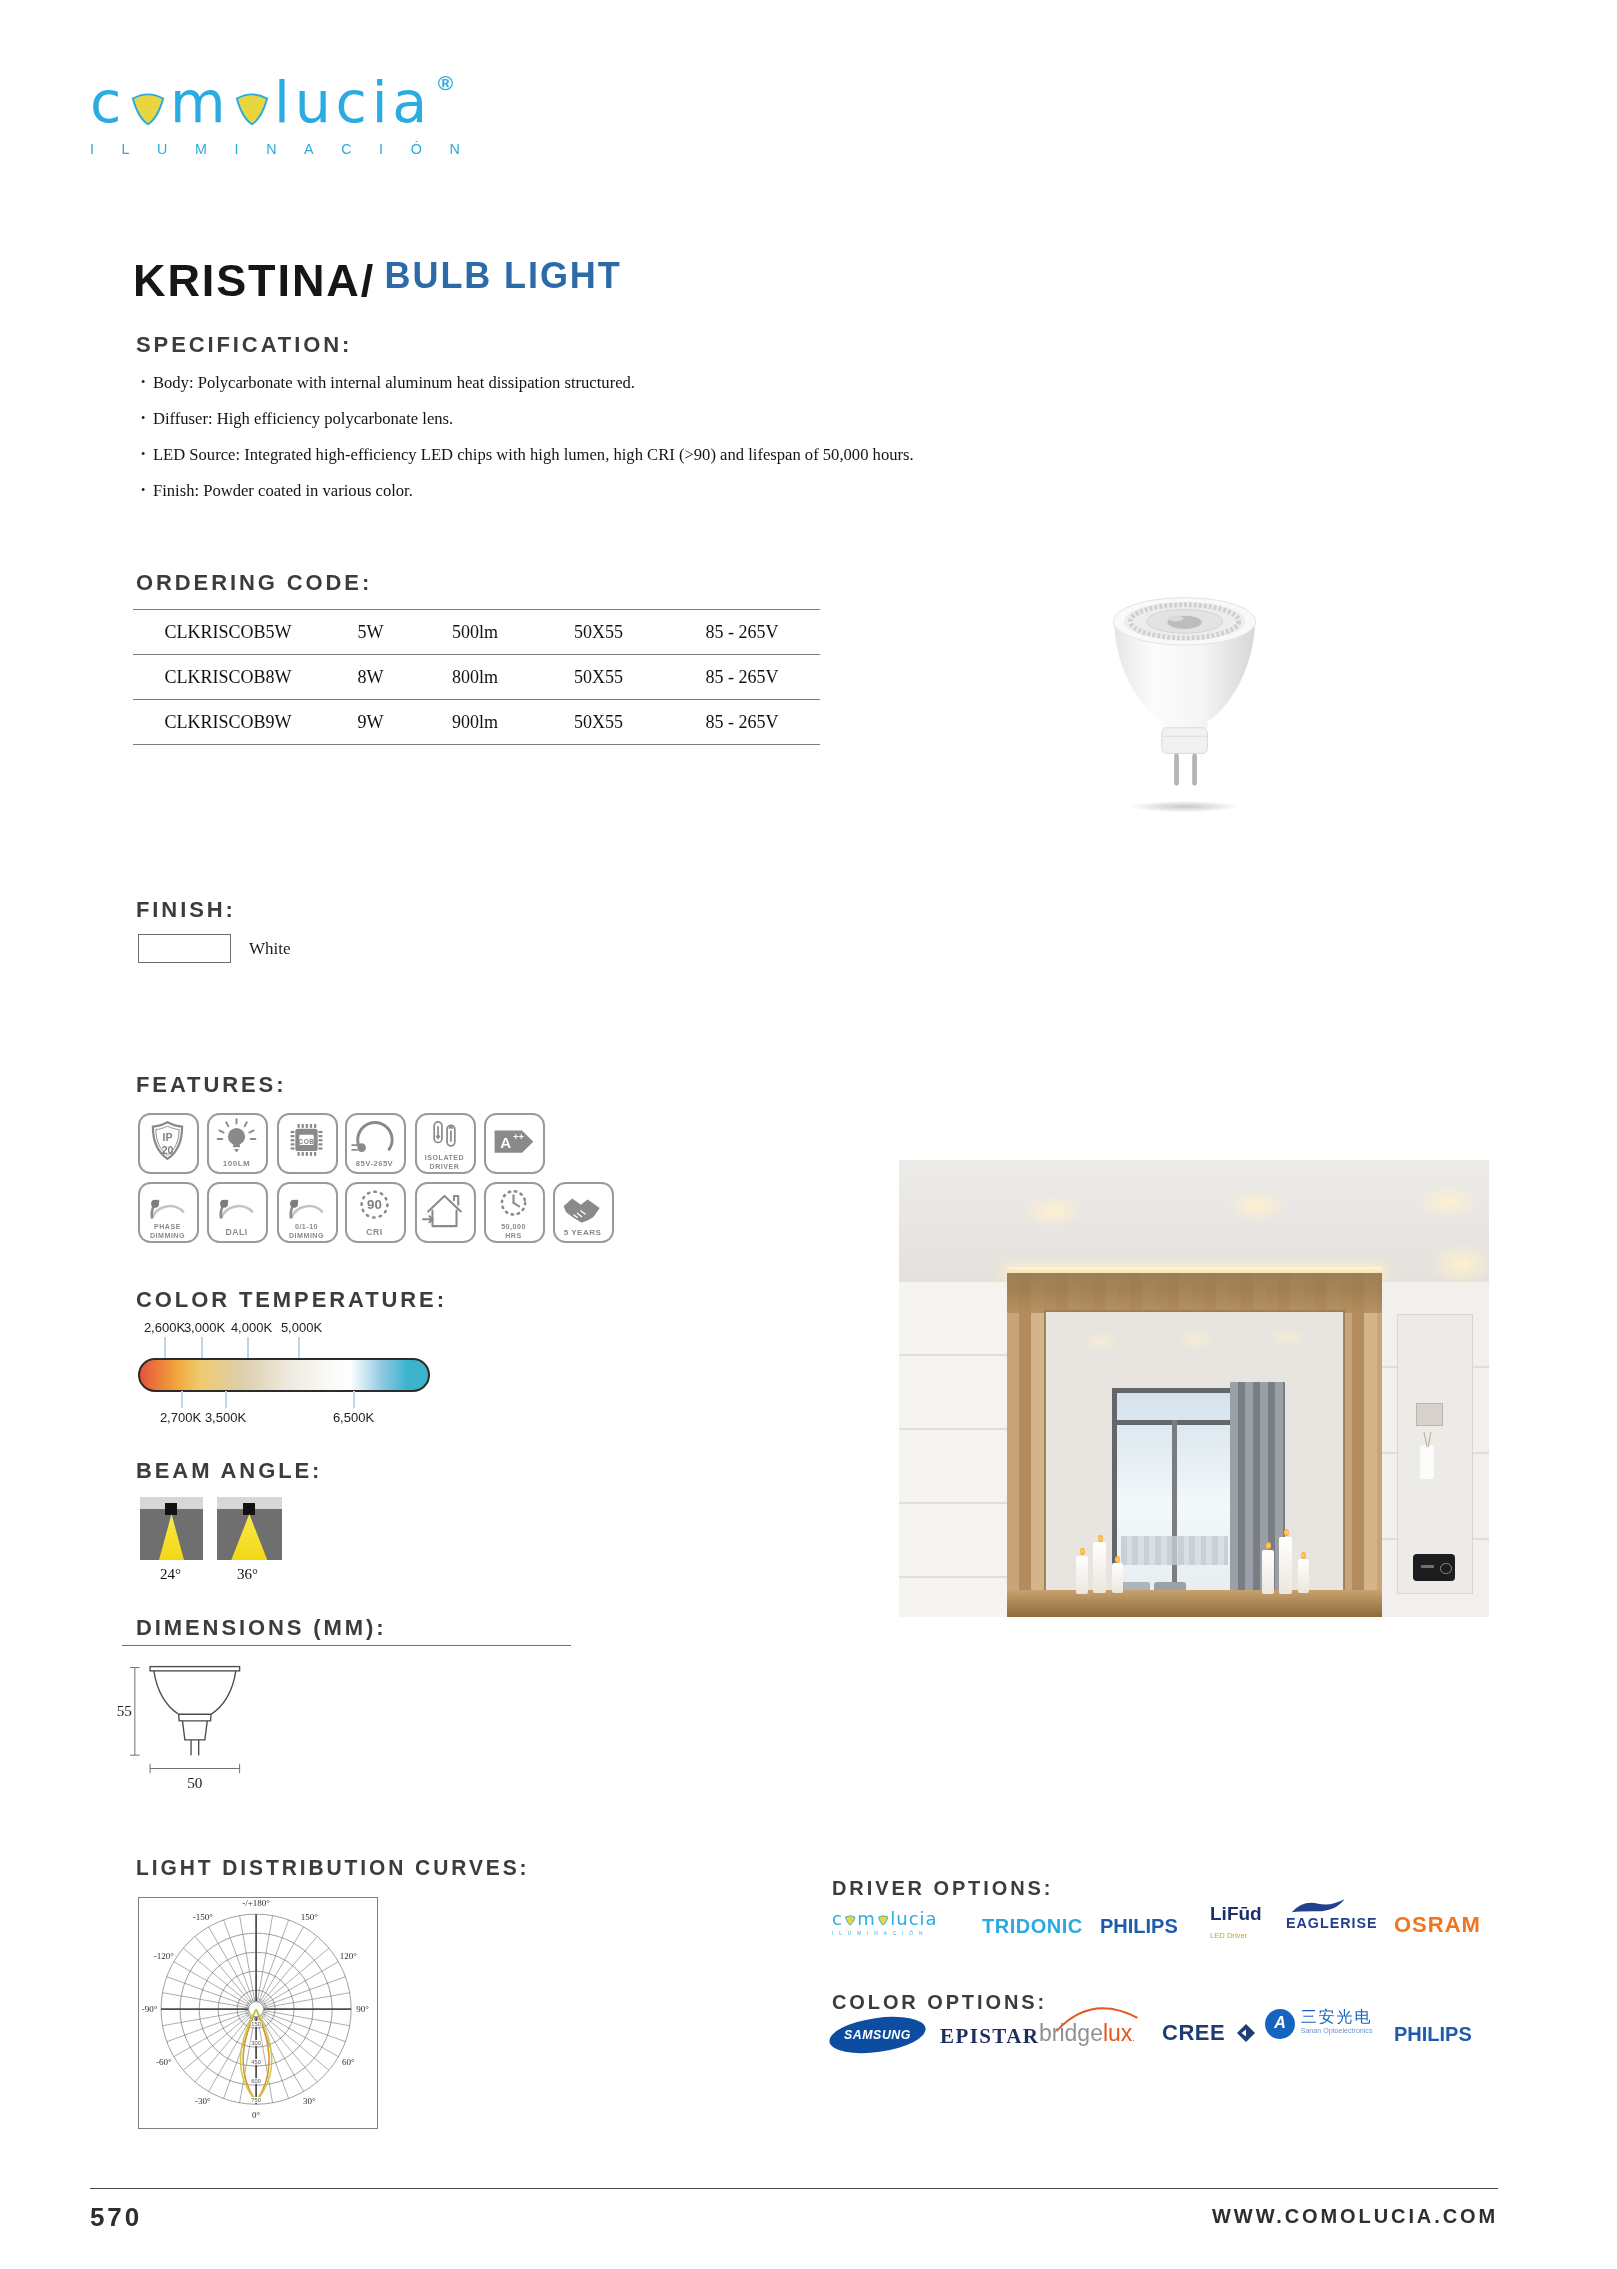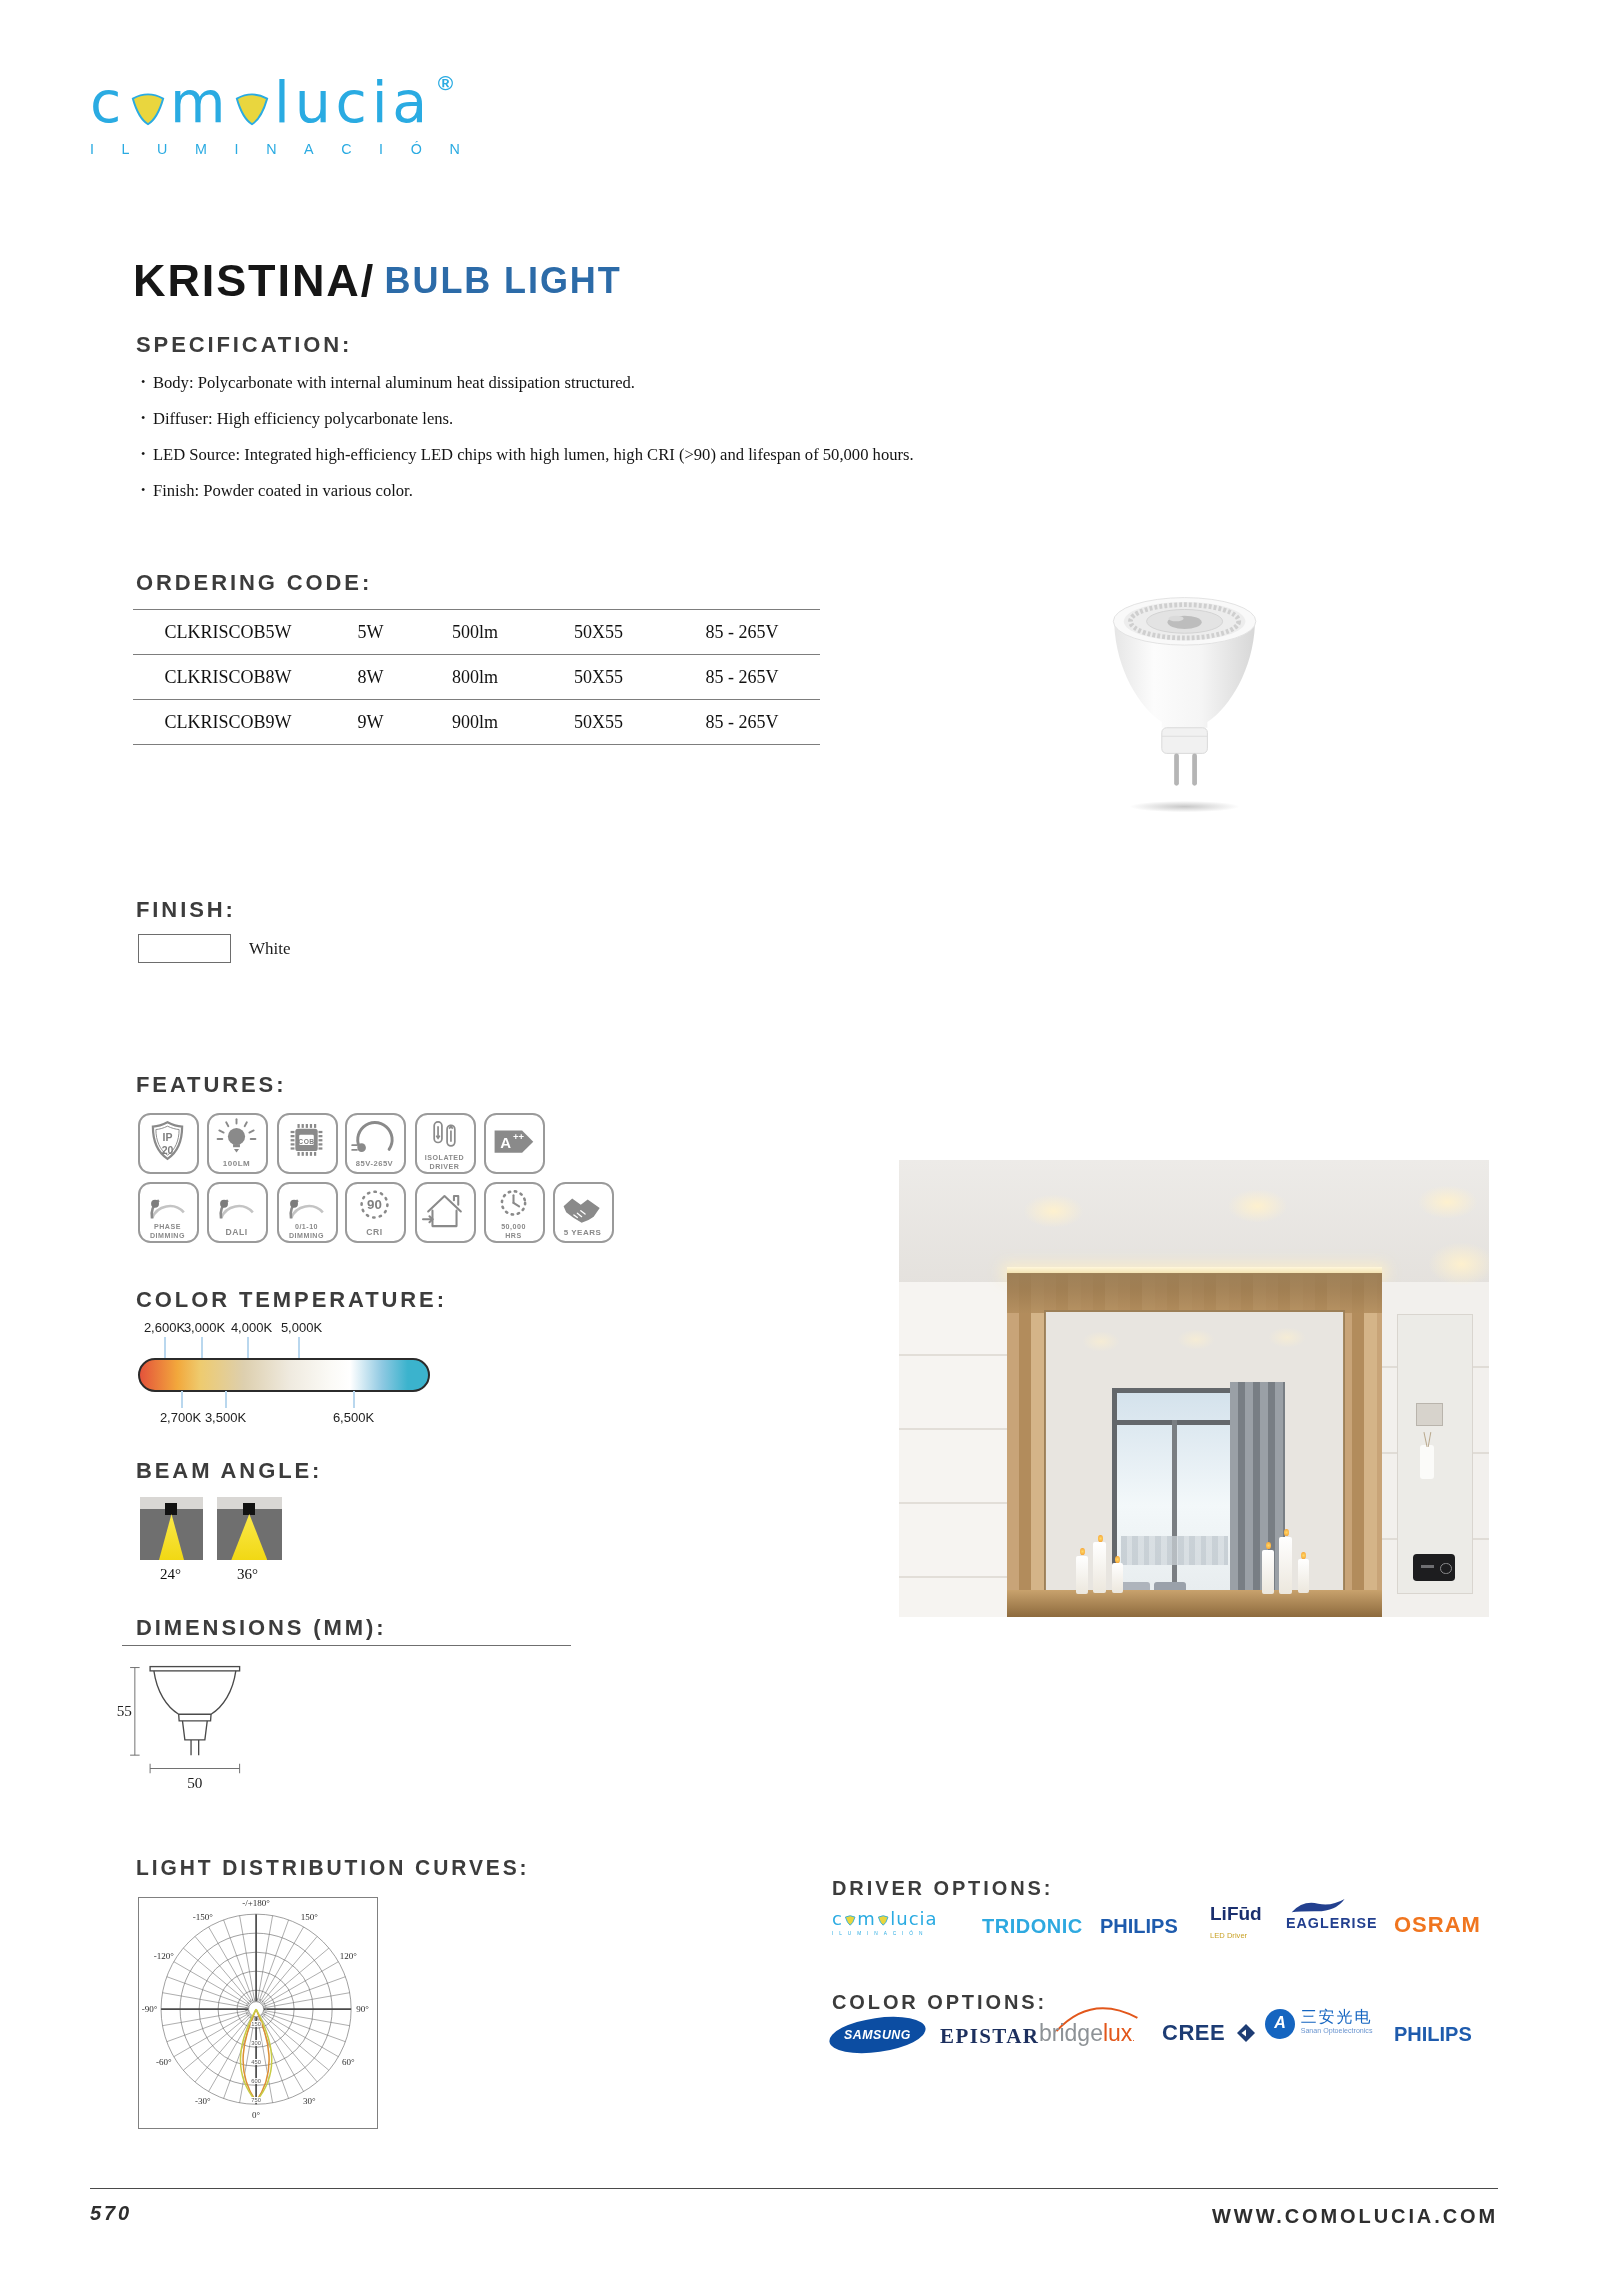--- a/index.html
+++ b/index.html
@@ -75,21 +75,21 @@
         <svg width="38" height="36" viewBox="0 0 40 38">
             <path d="M4 7 Q20 -2 36 7 Q30 28 20 34 Q10 28 4 7 Z" fill="#e9d63e" stroke="#2aabe2" stroke-width="2"></path>
           </svg>
       </span>
       <span class="brand-seg">lucia</span>
       <span style="font-size:21px;color:#2aabe2;font-weight:700;position:relative;top:-36px;left:5.7px;">®</span>
     </div>
     <div class="brand-tagline">ILUMINACIÓN</div>
   </div>
 
-  <div class="abs" style="left:133px;top:255px;display:flex;align-items:center;gap:9.5px;">
+  <div class="abs" style="left:133px;top:255px;display:flex;align-items:flex-start;gap:9.5px;">
     <span class="title-black">KRISTINA/</span>
     <span class="title-blue">BULB LIGHT</span>
   </div>
 
   <div class="abs h-tech" style="left:136px;top:331px;">SPECIFICATION:</div>
   <div class="abs" style="left:141px;top:373px;">
     <div class="spec-item">Body: Polycarbonate with internal aluminum heat dissipation structured.</div>
     <div class="spec-item">Diffuser: High efficiency polycarbonate lens.</div>
     <div class="spec-item">LED Source: Integrated high-efficiency LED chips with high lumen, high CRI (&gt;90) and lifespan of 50,000 hours.</div>
     <div class="spec-item">Finish: Powder coated in various color.</div>
@@ -579,17 +579,17 @@
       <span style="position:absolute;left:0;top:4.8px;width:30px;text-align:center;color:#fff;font-weight:700;font-size:16px;font-style:italic;">A</span>
     </div>
     <div>
       <div class="logo-text" style="font-size:16px;color:#1565c0;letter-spacing:1.9px;">三安光电</div>
       <div class="logo-text" style="font-size:7.1px;color:#6b95cf;margin-top:2.9px;">Sanan Optoelectronics</div>
     </div>
   </div>
   <div class="abs logo-text" style="left:1394px;top:2024px;font-size:20px;font-weight:700;color:#1e5bad;">PHILIPS</div>
 
   <div class="abs" style="left:90px;top:2188px;width:1408px;height:1.4px;background:#4a4a4a;"></div>
-  <div class="abs footer-tech" style="left:90px;top:2202px;font-size:20px;font-style:italic;">570</div>
+  <div class="abs footer-tech" style="left:90px;top:2202px;font-size:26px;">570</div>
   <div class="abs footer-tech" style="left:927px;top:2205px;width:571px;text-align:right;font-size:20px;">WWW.COMOLUCIA.COM</div>
 
 </div>
 
 
 </body></html>

